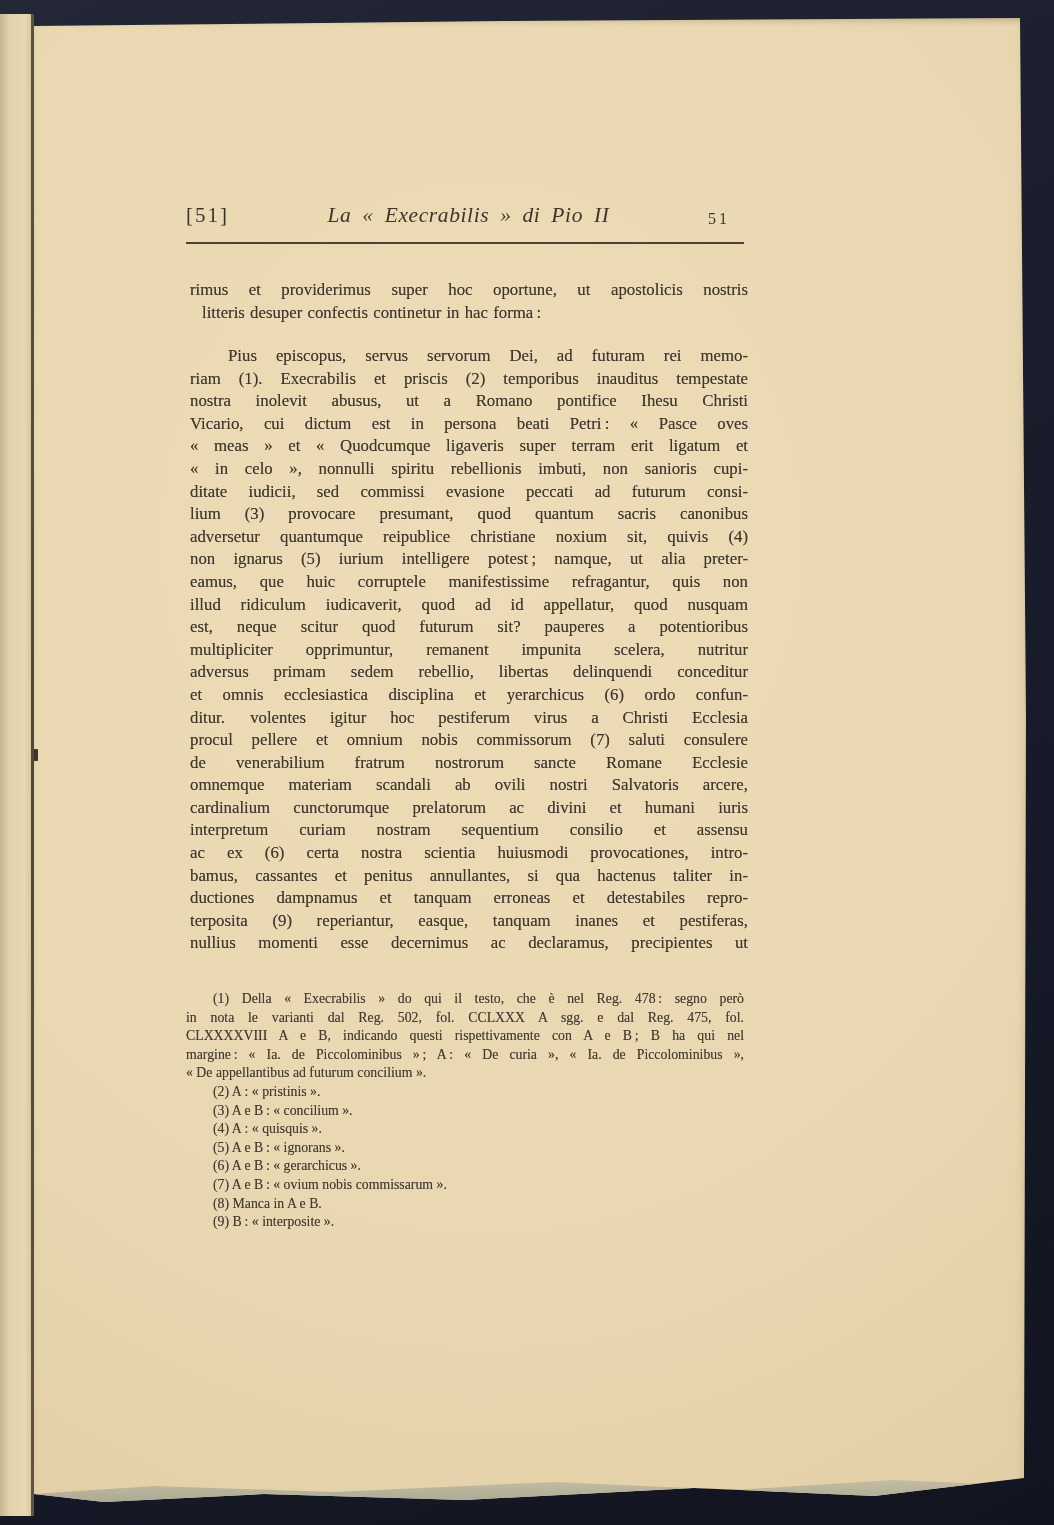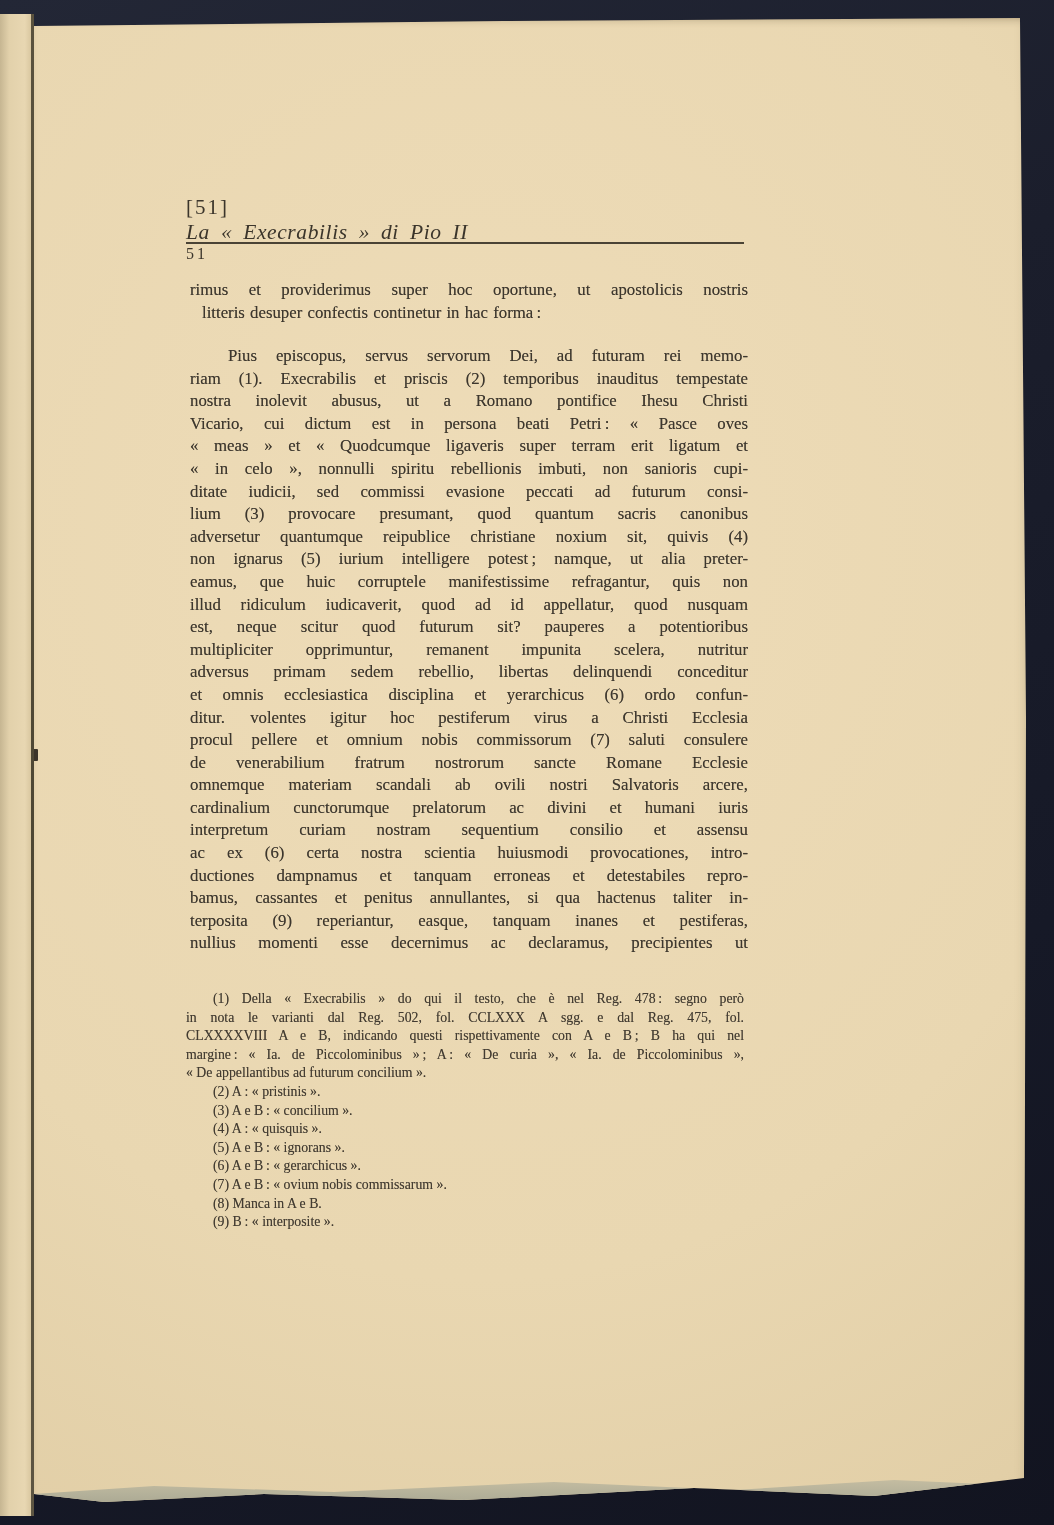--- a/index.html
+++ b/index.html
@@ -28,21 +28,21 @@
   }
   .deckle {
     position:absolute; left:0; top:1452px; width:996px; height:40px;
     background:linear-gradient(180deg, #cfc4a5 0%, #b4b19a 60%, #a5a38e 100%);
     clip-path:polygon(0 24px, 120px 16px, 300px 22px, 520px 12px, 700px 20px, 860px 10px, 996px 16px, 996px 40px, 0 40px);
   }
   .edge-mark { position:absolute; left:-2px; top:731px; width:6px; height:12px; background:#3c352a; border-radius:1px; }
 
   .content { position:absolute; left:152px; top:0; width:558px; }
 
-  .header-row { position:absolute; top:177px; left:0; width:558px; display:flex; align-items:flex-start; color:#3b352b;flex-direction:column; }
+  .header-row { position:absolute; top:185px; left:0; width:558px; display:flex; align-items:flex-end; color:#3b352b; }
   .folio-left  { font-size:21px; letter-spacing:2px; white-space:nowrap; }
   .running-title { flex:1; text-align:center; font-style:italic; font-size:21.5px; letter-spacing:0.6px; word-spacing:5px; white-space:nowrap; }
   .folio-right { font-size:16px; letter-spacing:3px; padding-right:14px; white-space:nowrap; }
   .rule { position:absolute; top:224px; left:0; width:558px; height:2px; background:#4a4335; }
 
   .para { position:absolute; left:4px; width:558px; }
   .para-1 { top:261px; }
   .para-2 { top:327px; }
   .body-line {
     font-size:16.8px; line-height:22.6px; color:#3d372e;
@@ -103,22 +103,22 @@
         <div class="body-line">multipliciter opprimuntur, remanent impunita scelera, nutritur</div>
         <div class="body-line">adversus primam sedem rebellio, libertas delinquendi conceditur</div>
         <div class="body-line">et omnis ecclesiastica disciplina et yerarchicus (6) ordo confun-</div>
         <div class="body-line">ditur.  volentes igitur hoc pestiferum virus a Christi Ecclesia</div>
         <div class="body-line">procul pellere et omnium nobis commissorum (7) saluti consulere</div>
         <div class="body-line">de venerabilium fratrum nostrorum sancte Romane Ecclesie</div>
         <div class="body-line">omnemque materiam scandali ab ovili nostri Salvatoris arcere,</div>
         <div class="body-line">cardinalium cunctorumque prelatorum ac divini et humani iuris</div>
         <div class="body-line">interpretum curiam nostram sequentium consilio et assensu</div>
         <div class="body-line">ac ex (6) certa nostra scientia huiusmodi provocationes, intro-</div>
+        <div class="body-line">bamus, cassantes et penitus annullantes, si qua hactenus taliter in-</div>
         <div class="body-line">ductiones dampnamus et tanquam erroneas et detestabiles repro-</div>
-        <div class="body-line">bamus, cassantes et penitus annullantes, si qua hactenus taliter in-</div>
         <div class="body-line">terposita (9) reperiantur, easque, tanquam inanes et pestiferas,</div>
         <div class="body-line">nullius momenti esse decernimus ac declaramus, precipientes ut</div>
       </div>
 
       <div class="footnotes">
         <div class="fn-line fn-indent">(1) Della « Execrabilis » do qui il testo, che è nel Reg. 478 : segno però</div>
         <div class="fn-line">in nota le varianti dal Reg. 502, fol. CCLXXX A sgg. e dal Reg. 475, fol.</div>
         <div class="fn-line">CLXXXXVIII A e B, indicando questi rispettivamente con A e B ; B ha qui nel</div>
         <div class="fn-line">margine : « Ia. de Piccolominibus » ; A : « De curia », « Ia. de Piccolominibus »,</div>
         <div class="fn-line fn-left">« De appellantibus ad futurum concilium ».</div>

